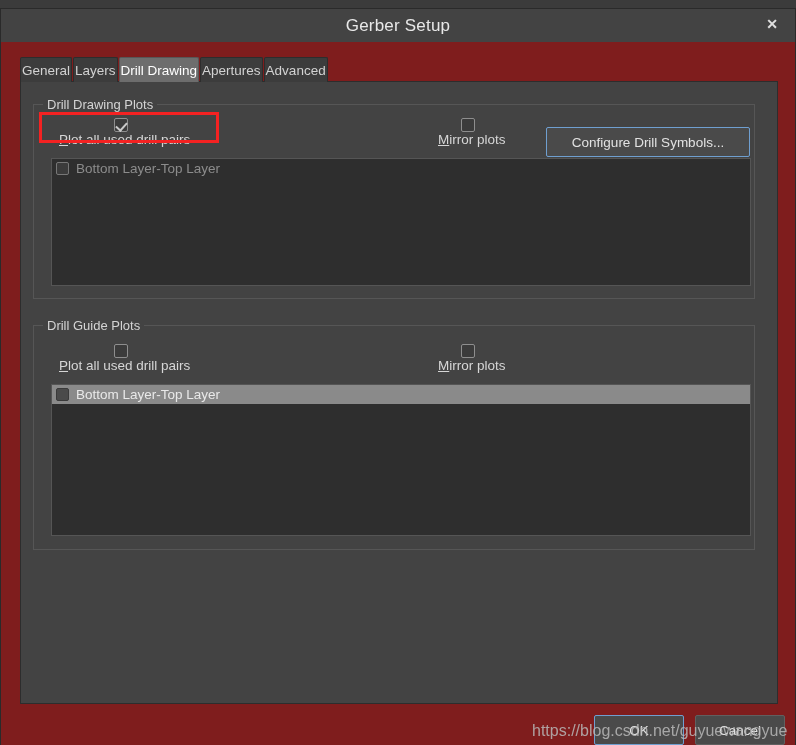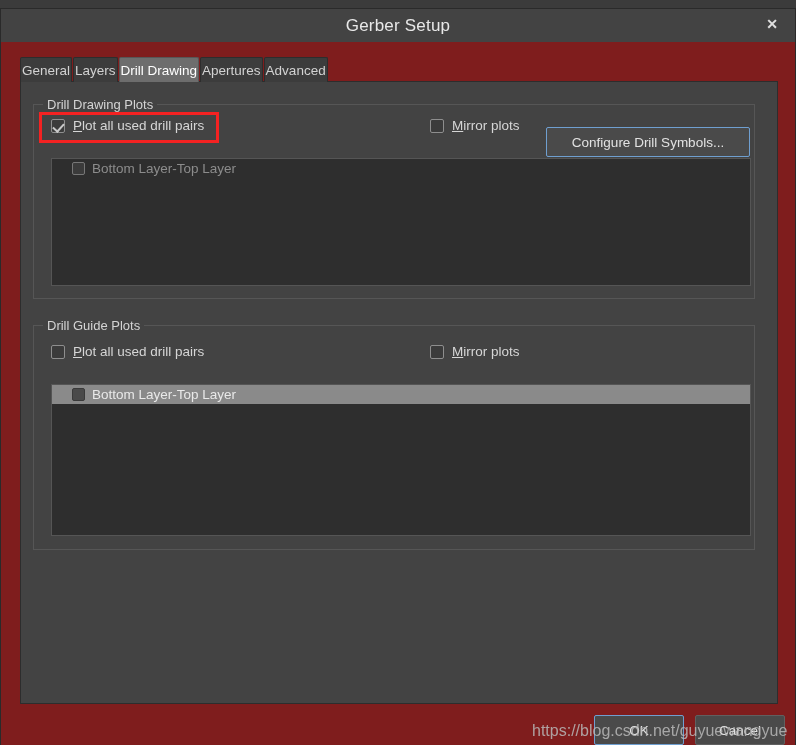--- a/index.html
+++ b/index.html
@@ -121,20 +121,21 @@
   #group-drill-drawing { left: 12px; top: 22px;  width: 722px; height: 195px; }
   #group-drill-guide   { left: 12px; top: 243px; width: 722px; height: 225px; text-align: center; }
 
   
   .cbrow {
     position: absolute;
     display: flex;
     align-items: center;
     cursor: pointer;
     user-select: none;
+    flex-direction: column;
   }
   .cbox {
     width: 14px;
     height: 14px;
     border: 1px solid #8e8e8e;
     background: #3b3b3b;
     border-radius: 2px;
     display: flex;
     align-items: center;
     justify-content: center;
@@ -190,21 +191,21 @@
     border: 1px solid #555555;
     overflow: hidden;
   }
   #list-drill-drawing { left: 17px; top: 53px;  width: 700px; height: 128px; }
   #list-drill-guide   { left: 17px; top: 58px;  width: 700px; height: 152px; }
 
   .listitem {
     height: 19px;
     display: flex;
     align-items: center;
-    padding-left: 20px;
+    padding-left: 4px;
     cursor: pointer;
   }
   .listitem.selected { background: #8a8a8a; }
   .li-box {
     width: 13px;
     height: 13px;
     border: 1px solid #777;
     background: #3b3b3b;
     border-radius: 2px;
     flex: 0 0 13px;

